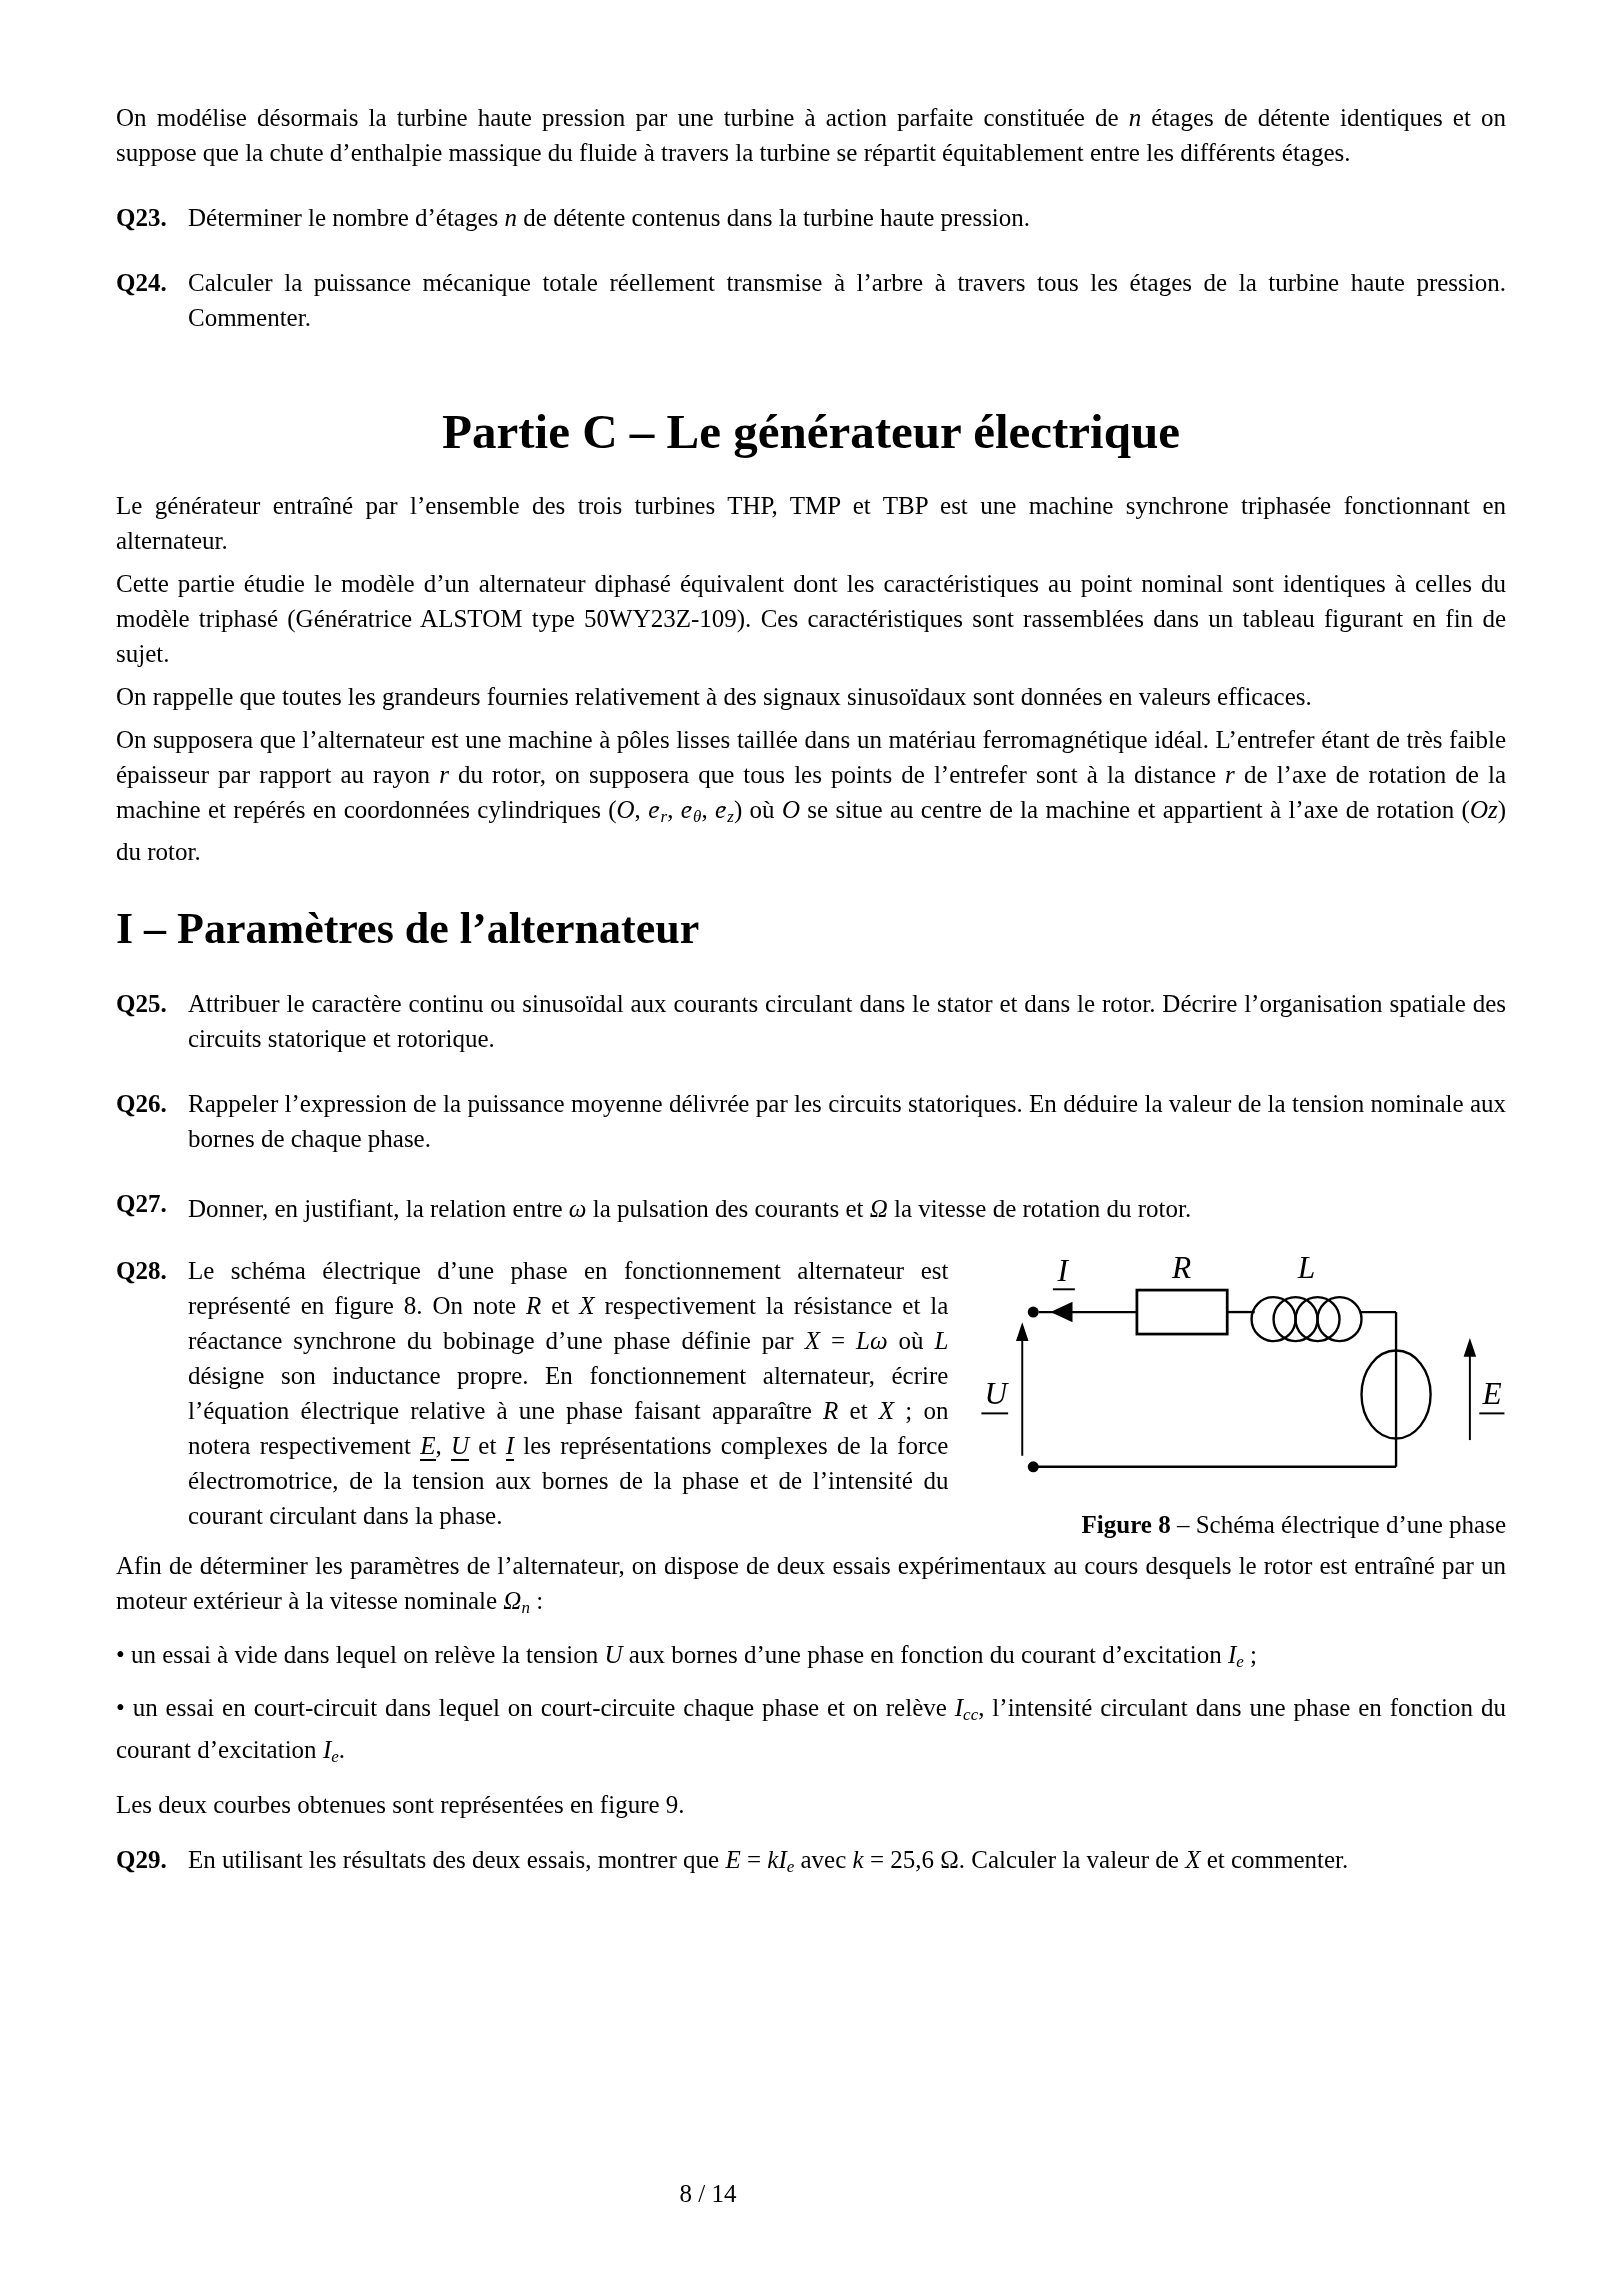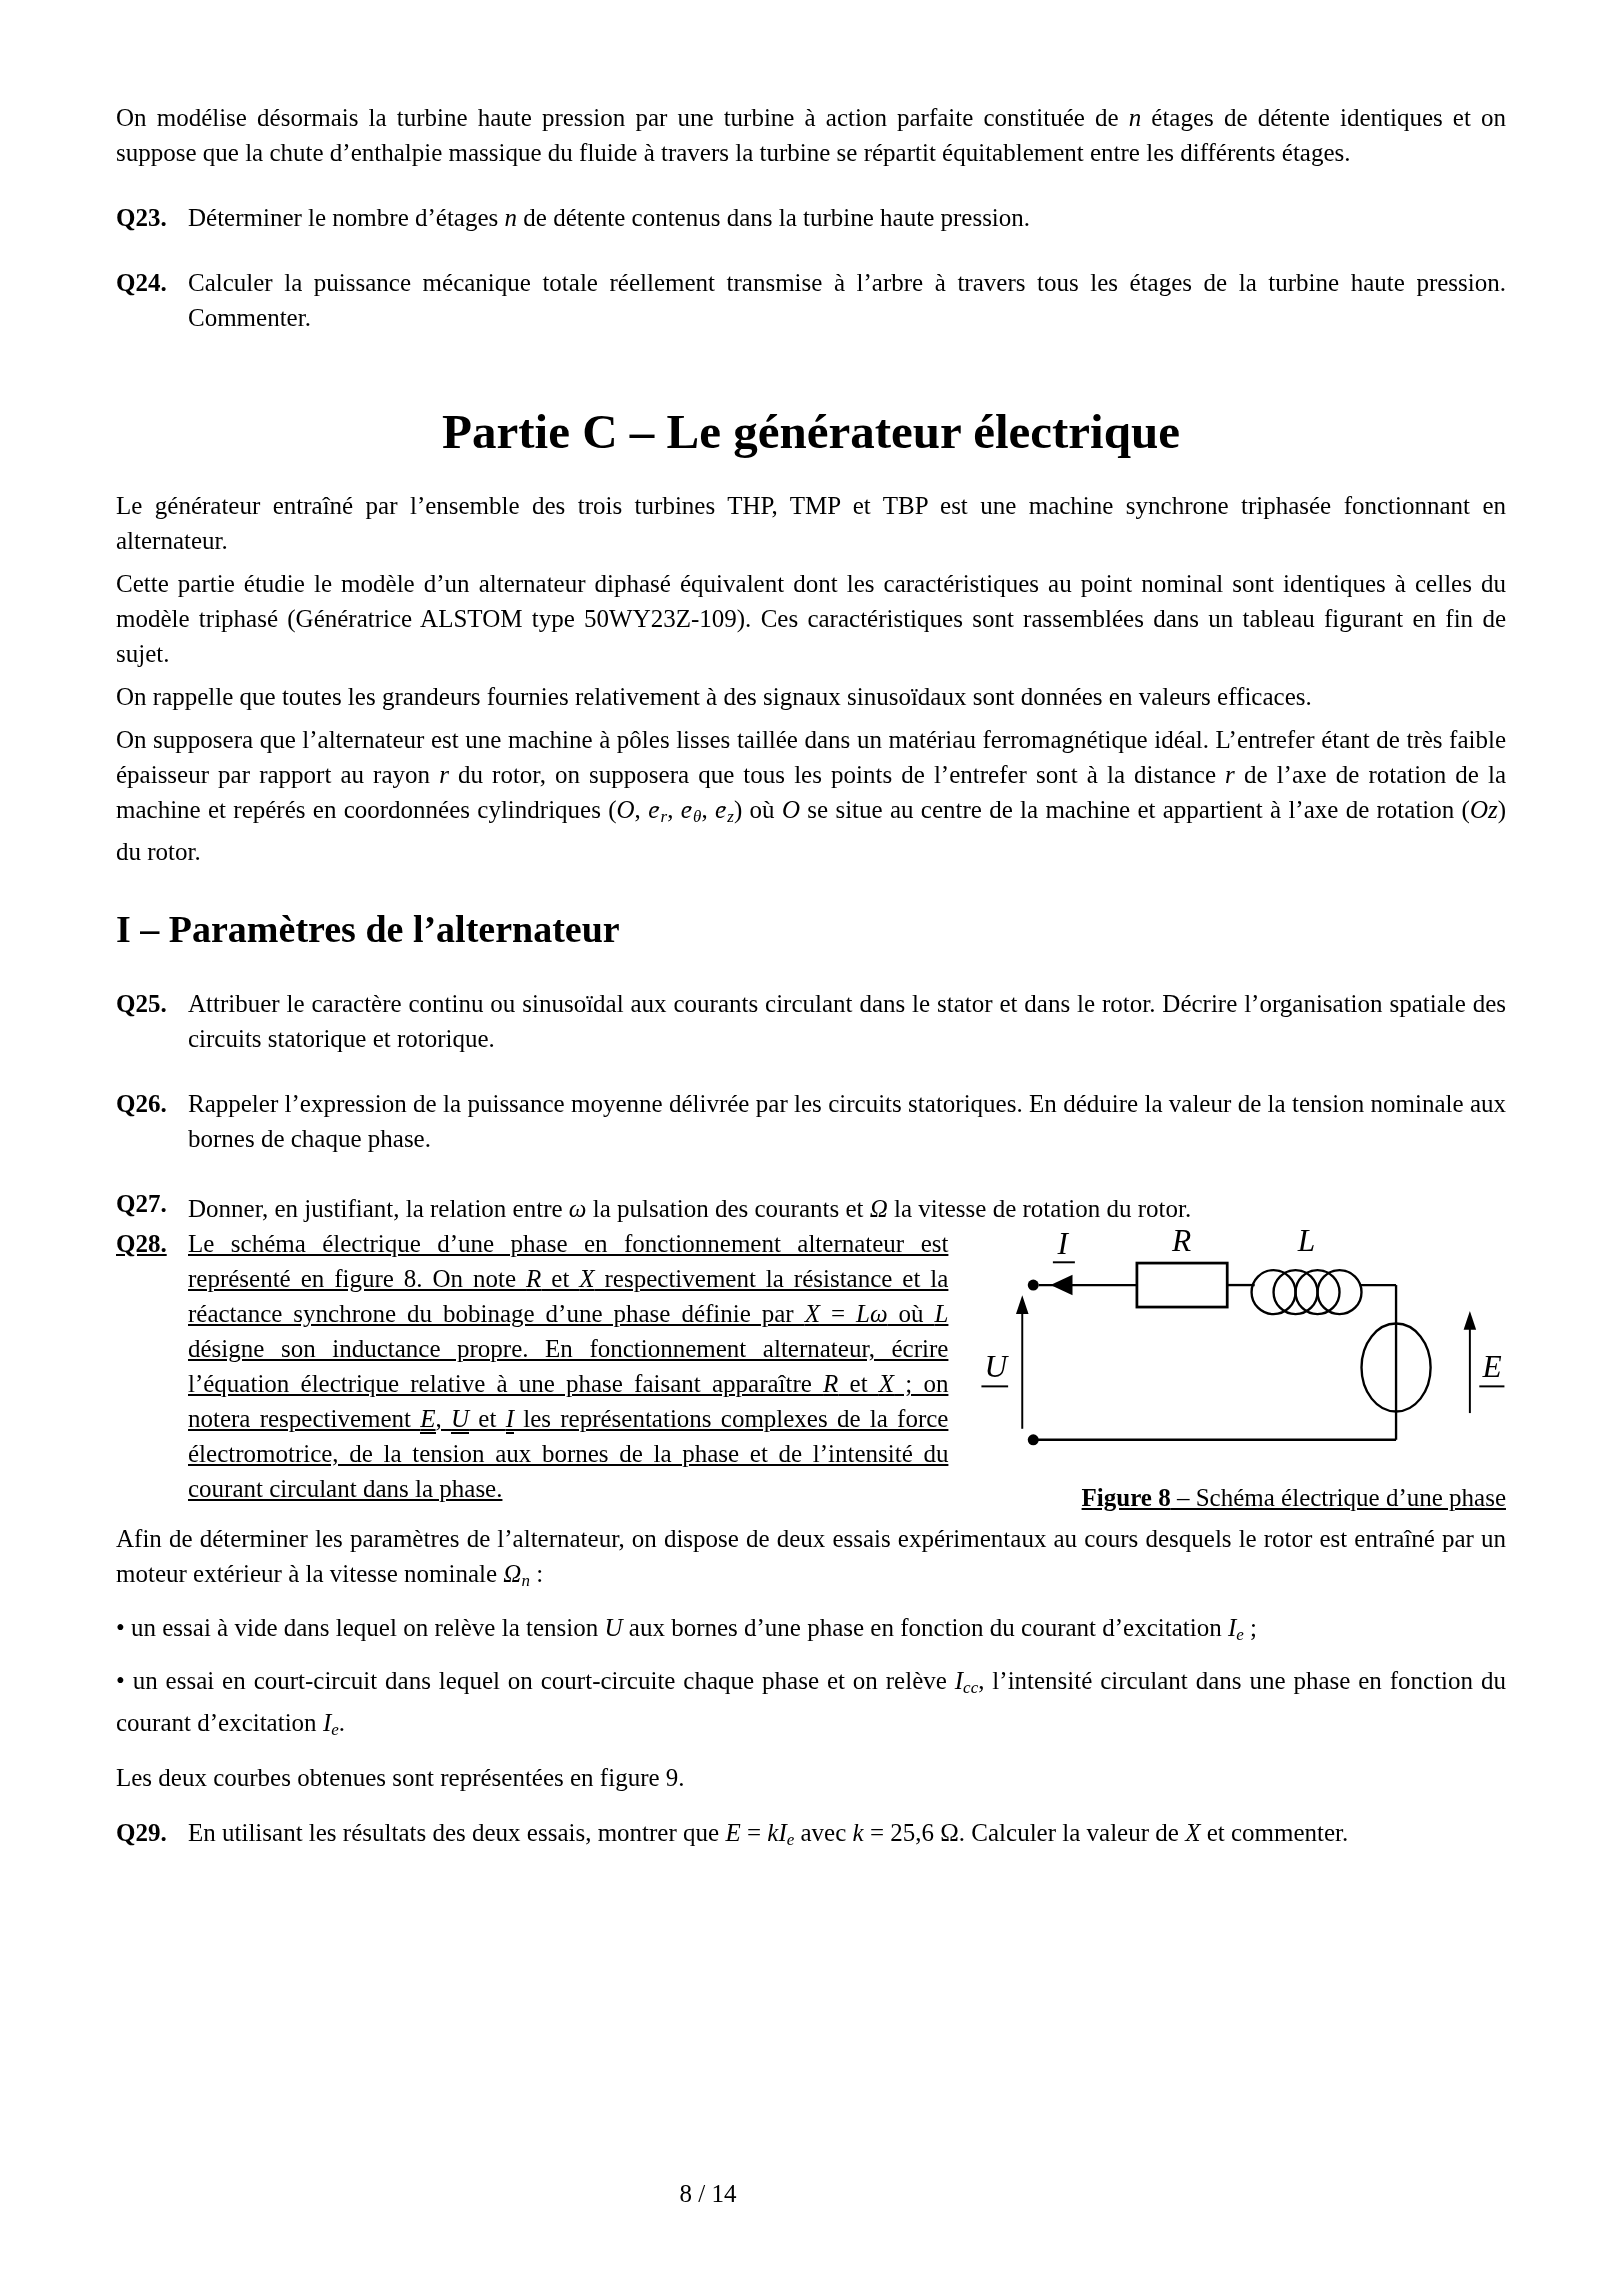--- a/index.html
+++ b/index.html
@@ -8,28 +8,28 @@
     background:#ffffff;color:#000000;
     font-family:"Liberation Serif","DejaVu Serif",serif;
     font-size:25px;line-height:35px;
     box-sizing:border-box;
     padding:100px 117px 0 116px;
   }
   p{margin:7.9px 0 0 0;text-align:justify;}
   p.first{margin-top:0;}
   h1{font-size:49px;line-height:57px;font-weight:bold;margin:68px 0 0 0;text-align:center;}
   h1 + p{margin-top:28px;}
-  h2{font-size:38px;line-height:42px;font-weight:bold;margin:39px 0 8px 0;font-family:Liberation Serif, serif;}
+  h2{font-size:44px;line-height:42px;font-weight:bold;margin:39px 0 8px 0;font-family:Liberation Serif, serif;}
   .question{display:flex;margin-top:30px;}
   h2 + .question{margin-top:36px;}
   .qlabel{font-weight:bold;width:72px;flex:0 0 72px;}
   .qbody{flex:1;text-align:justify;}
   .qbody p{margin:5.5px 0 0 0;}
   .qbody p.qfirst{margin-top:0;}
-  .q28row{display:flex;text-decoration:underline;}
+  .q28row{display:flex;margin-top:27px;}
   .q28row .question{margin-top:0;flex:1;}
   .figurebox{flex:0 0 534px;width:534px;margin-left:23.6px;}
   .figcaption{width:534px;text-align:right;margin-top:12.6px;}
   .p-essais{margin-top:6.3px;}
   .bullet{margin-top:11px;}
   .p-courbes{margin-top:12.6px;}
   .q29{margin-top:20.4px;}
   .pagenum{position:absolute;top:2176px;left:0;width:1416px;text-align:center;}
   
   .r-i{font-style:italic;}

